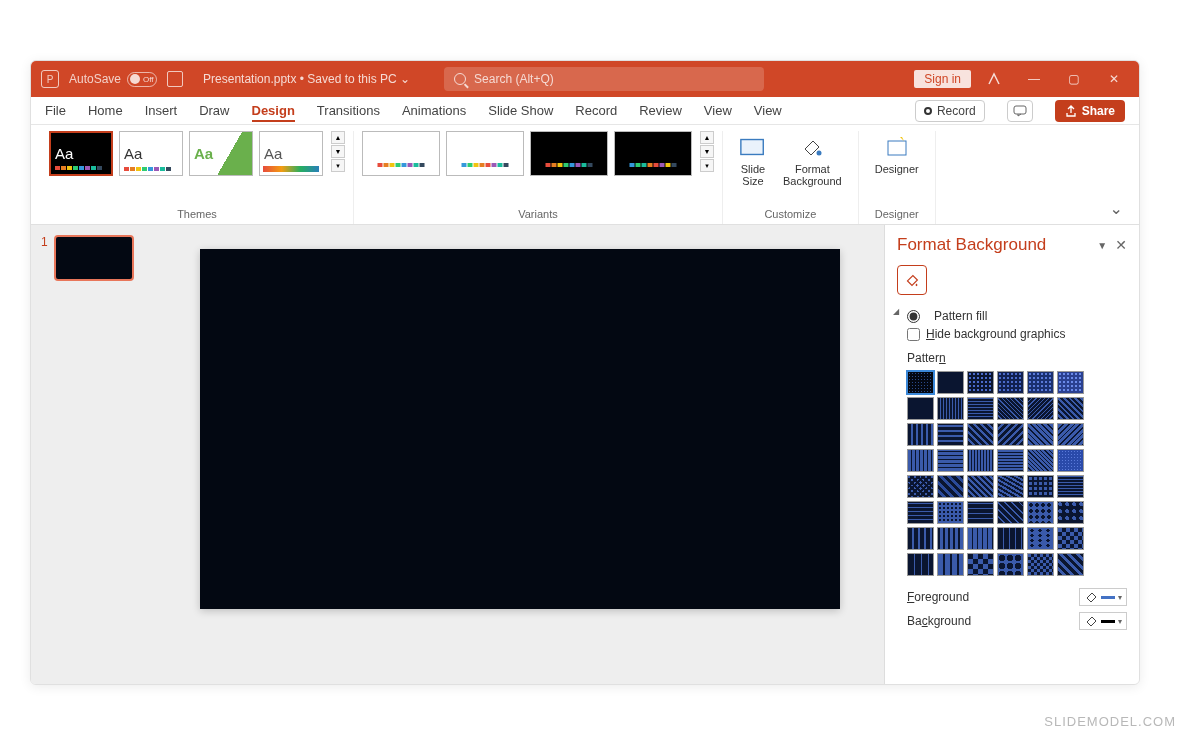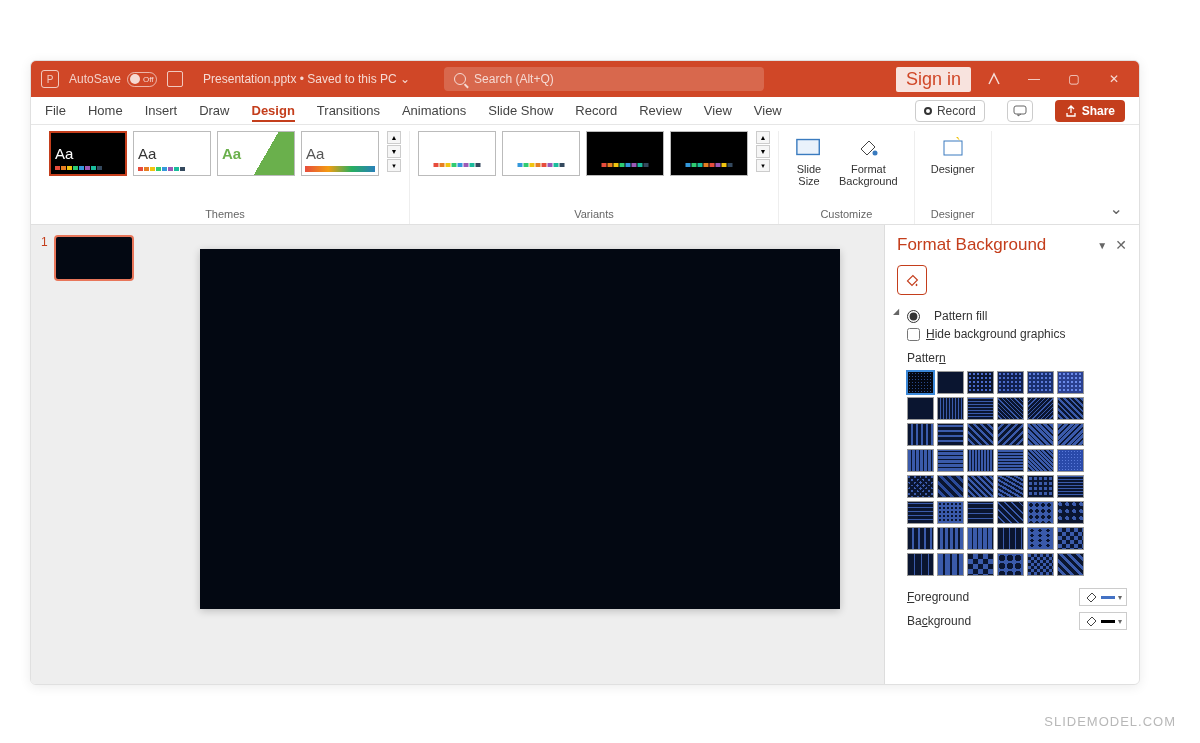--- a/index.html
+++ b/index.html
@@ -13,40 +13,40 @@
 .autosave { display:flex; align-items:center; gap:6px; color: rgba(255,255,255,0.75);}
 .switch { width: 30px; height: 15px; border:1px solid rgba(255,255,255,0.6); border-radius: 8px; position:relative; display:flex; align-items:center; }
 .switch .knob { width:10px;height:10px;border-radius:50%;background:rgba(255,255,255,0.8);margin-left:2px;}
 .switch .ofl{font-size:8px;margin-left:3px;color:rgba(255,255,255,0.8);}
 .save-ic { width:16px;height:16px;border:1.3px solid rgba(255,255,255,0.7);border-radius:2px;position:relative;}
 .file-title { color: rgba(255,255,255,0.8); margin-left: 10px; }
 .searchbar { margin-left: 24px; height: 24px; width: 320px; background: rgba(255,255,255,0.18); border-radius: 4px; display:flex; align-items:center; padding: 0 10px; color: rgba(255,255,255,0.75); gap:8px; font-size:12px;}
 .searchbar .mag { width:12px;height:12px;border:1.5px solid rgba(255,255,255,0.75);border-radius:50%;position:relative;}
 .searchbar .mag::after{content:"";position:absolute;width:5px;height:1.5px;background:rgba(255,255,255,0.75);bottom:-2px;right:-4px;transform:rotate(45deg);}
 .titlebar .right { margin-left:auto; display:flex; align-items:center; gap:6px; padding-right:8px;}
-.signin { background: rgba(255,255,255,0.85); color:#d04727; padding: 2px 10px; border-radius:2px; font-size:18px;}
+.signin { background: rgba(255,255,255,0.85); color:#d04727; padding: 2px 10px; border-radius:2px; font-size:12px;}
 .winbtn { width:34px; height:28px; display:flex;align-items:center;justify-content:center;color:rgba(255,255,255,0.8);}
 
 
 .ribbontabs { height: 28px; background:#fff; border-bottom:1px solid #e6e6e6; display:flex; align-items:center; padding: 0 14px; gap: 22px; font-size: 13px; color:#444;}
 .ribbontabs .tab { cursor:pointer; padding: 4px 0;}
 .ribbontabs .tab.active { color:#c43e1c; font-weight:600; border-bottom:2px solid #c43e1c; padding-bottom:2px;}
 .ribbontabs .spacer { flex:1; }
 .recbtn { display:flex;align-items:center;gap:5px;border:1px solid #ccc;border-radius:4px;padding:3px 8px;font-size:12px;}
 .recbtn .dot{width:8px;height:8px;border-radius:50%;border:2px solid #333;}
 .comment-ic{width:26px;height:22px;border:1px solid #ccc;border-radius:4px;display:flex;align-items:center;justify-content:center;}
 .sharebtn{background:#c43e1c;color:#fff;border-radius:4px;padding:4px 10px;font-size:12px;display:flex;align-items:center;gap:5px;font-weight:bold;}
 
 
 .ribbon { height: 100px; background:#fff; border-bottom:1px solid #e0e0e0; display:flex; padding: 6px 10px 0 10px;}
 .ribgroup{display:flex;flex-direction:column;align-items:center;border-right:1px solid #eee;padding:0 8px;}
 .ribgroup:last-child{border-right:none;}
 .ribgroup .grouplabel{font-size:11px;color:#666;margin-top:auto;margin-bottom:4px;}
 .themes-row{display:flex;gap:6px;align-items:flex-start;}
-.theme-thumb{width:78px;height:45px;border:1px solid #bbb;background:#fff;position:relative;display:flex;flex-direction:column;justify-content:center;padding:4px;}
+.theme-thumb{width:64px;height:45px;border:1px solid #bbb;background:#fff;position:relative;display:flex;flex-direction:column;justify-content:center;padding:4px;}
 .theme-thumb.sel{border:2px solid #c43e1c;}
 .theme-thumb.dark{background:#000;}
 .theme-thumb .aa{font-size:15px;font-weight:400;}
 .theme-thumb .colordots{position:absolute;bottom:4px;left:4px;display:flex;gap:1px;}
 .theme-thumb .colordots span{width:5px;height:4px;}
 .variant-thumb{width:78px;height:45px;border:1px solid #bbb;background:#fff;position:relative;}
 .variant-thumb.dark{background:#000;}
 .variant-thumb .colordots{position:absolute;bottom:8px;left:50%;transform:translateX(-50%);display:flex;gap:1px;}
 .variant-thumb .colordots span{width:5px;height:4px;}
 .ribicon{display:flex;flex-direction:column;align-items:center;gap:4px;font-size:11px;color:#333;padding:4px 8px;cursor:pointer;}

